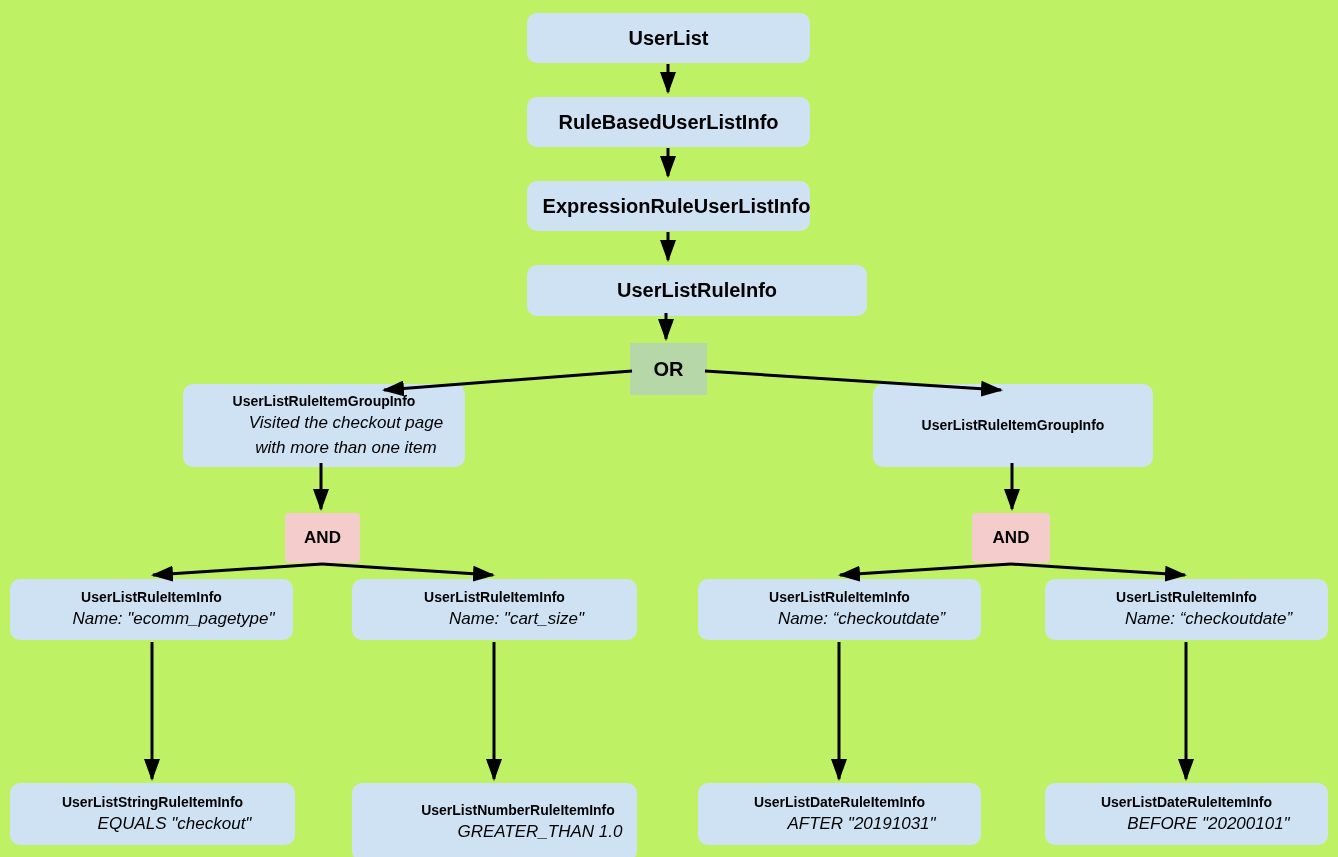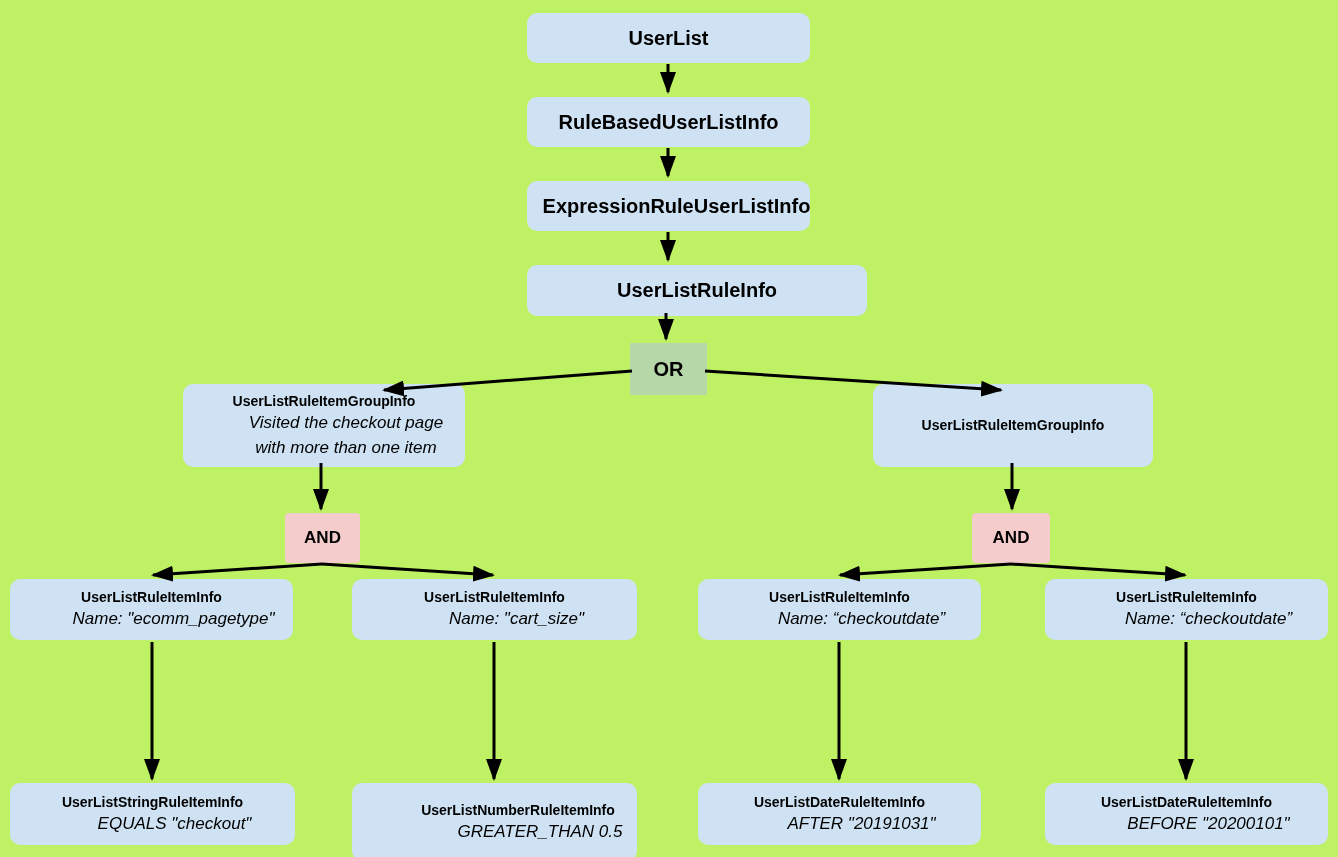--- a/index.html
+++ b/index.html
@@ -125,21 +125,21 @@
     <div class="title">UserListRuleItemInfo</div>
     <div class="subtitle">Name: “checkoutdate”</div>
   </div>
 
   <div class="node blue" style="left:10px;   top:783px; width:285px; height:62px;">
     <div class="title">UserListStringRuleItemInfo</div>
     <div class="subtitle">EQUALS "checkout"</div>
   </div>
   <div class="node blue" style="left:352px;  top:783px; width:285px; height:78px;padding-left:47px;">
     <div class="title">UserListNumberRuleItemInfo</div>
-    <div class="subtitle">GREATER_THAN 0.5</div>
+    <div class="subtitle">GREATER_THAN 1.0</div>
   </div>
   <div class="node blue" style="left:698px;  top:783px; width:283px; height:62px;">
     <div class="title">UserListDateRuleItemInfo</div>
     <div class="subtitle">AFTER "20191031"</div>
   </div>
   <div class="node blue" style="left:1045px; top:783px; width:283px; height:62px;">
     <div class="title">UserListDateRuleItemInfo</div>
     <div class="subtitle">BEFORE "20200101"</div>
   </div>
 

